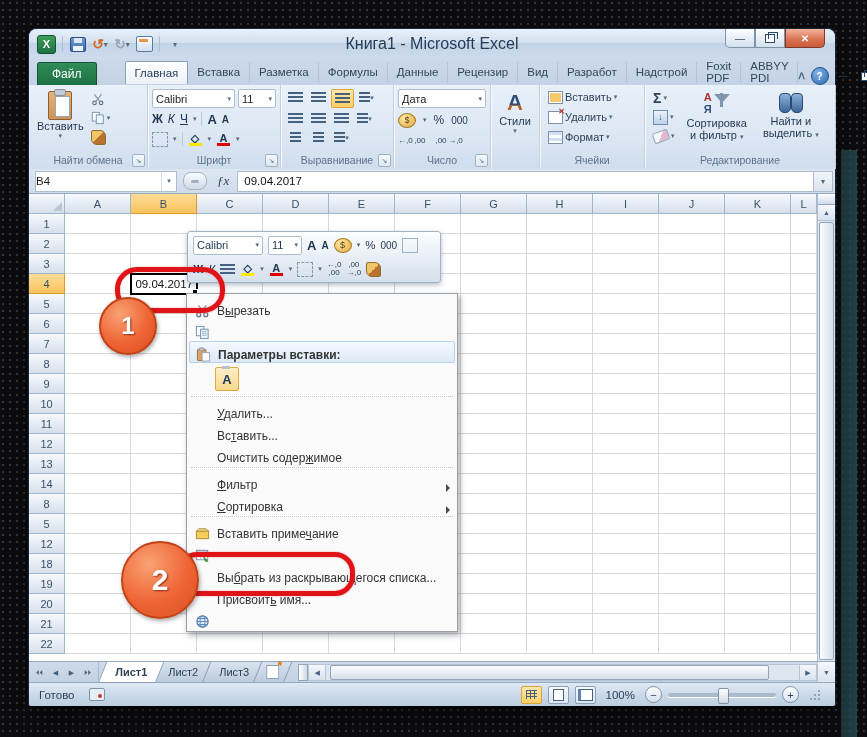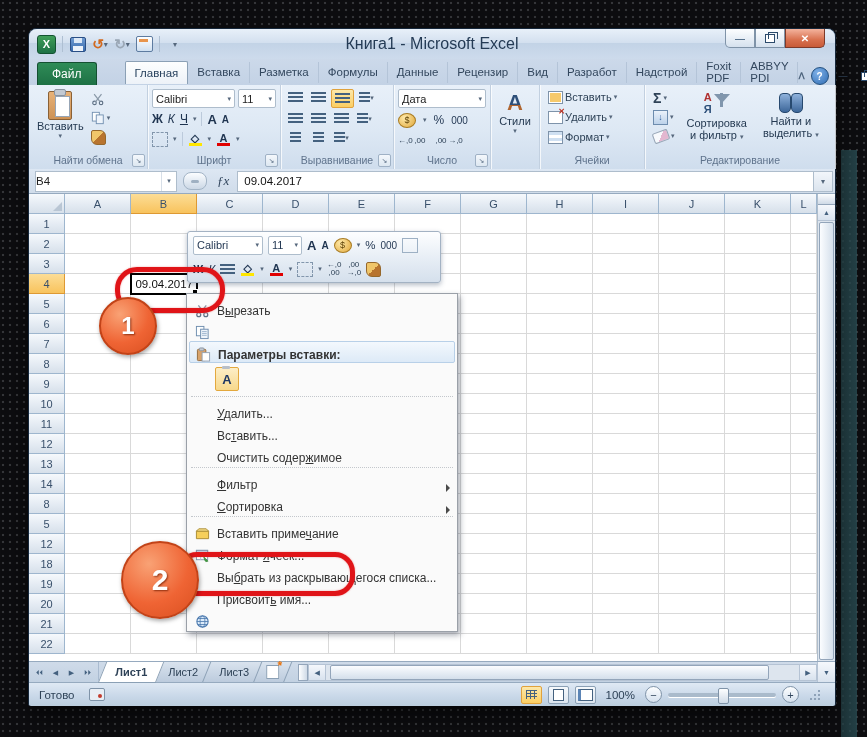--- a/index.html
+++ b/index.html
@@ -1004,21 +1004,20 @@
         </div>
         <div class="cm-item">
           <span class="cm-ico">
             <svg width="15" height="15" viewBox="0 0 16 16">
               <rect x="1.5" y="2.5" width="12" height="10" fill="#fff" stroke="#8296ac"></rect>
               <rect x="1.5" y="2.5" width="12" height="3" fill="#c6d9ee" stroke="#8296ac"></rect>
               <path d="M1.5 8.5h12M6 5.5v7" stroke="#b7c5d6"></path>
               <path d="M9 9l5 5-2.4.6L10.4 13z" fill="#3f9e3f" stroke="#2c7a2c" stroke-width="0.6"></path>
             </svg>
           </span>
-          <span class="cm-label">Формат <u>я</u>чеек...</span>
         </div>
         <div class="cm-item">
           <span class="cm-ico"></span>
           <span class="cm-label">Вы<u>б</u>рать из раскрывающегося списка...</span>
         </div>
         <div class="cm-item">
           <span class="cm-ico"></span>
           <span class="cm-label">Присвоит<u>ь</u> имя...</span>
         </div>
         <div class="cm-item">

